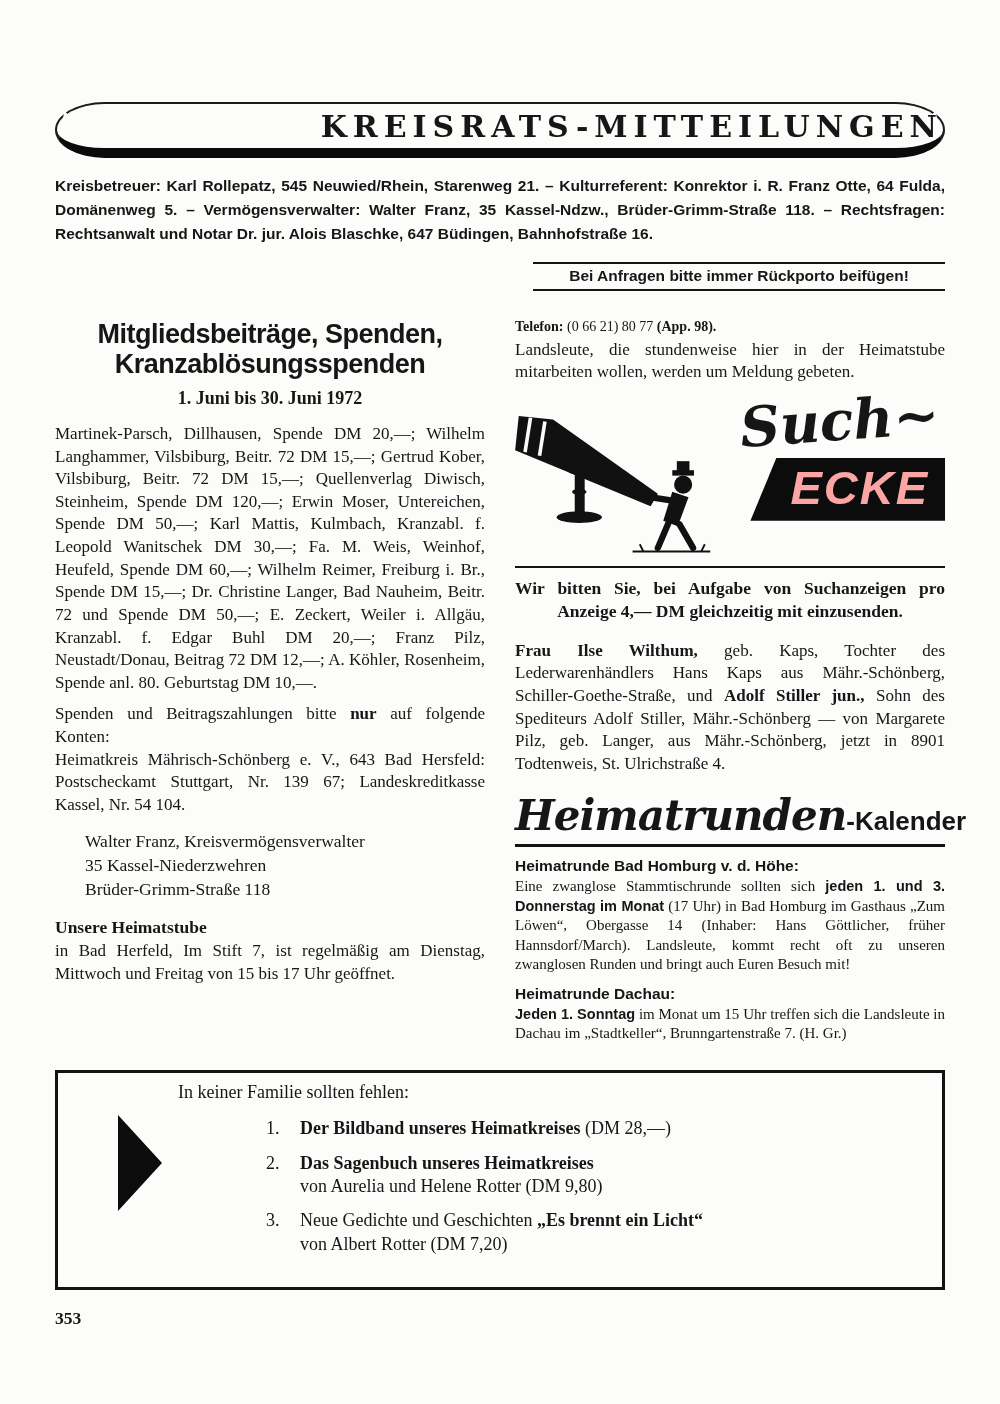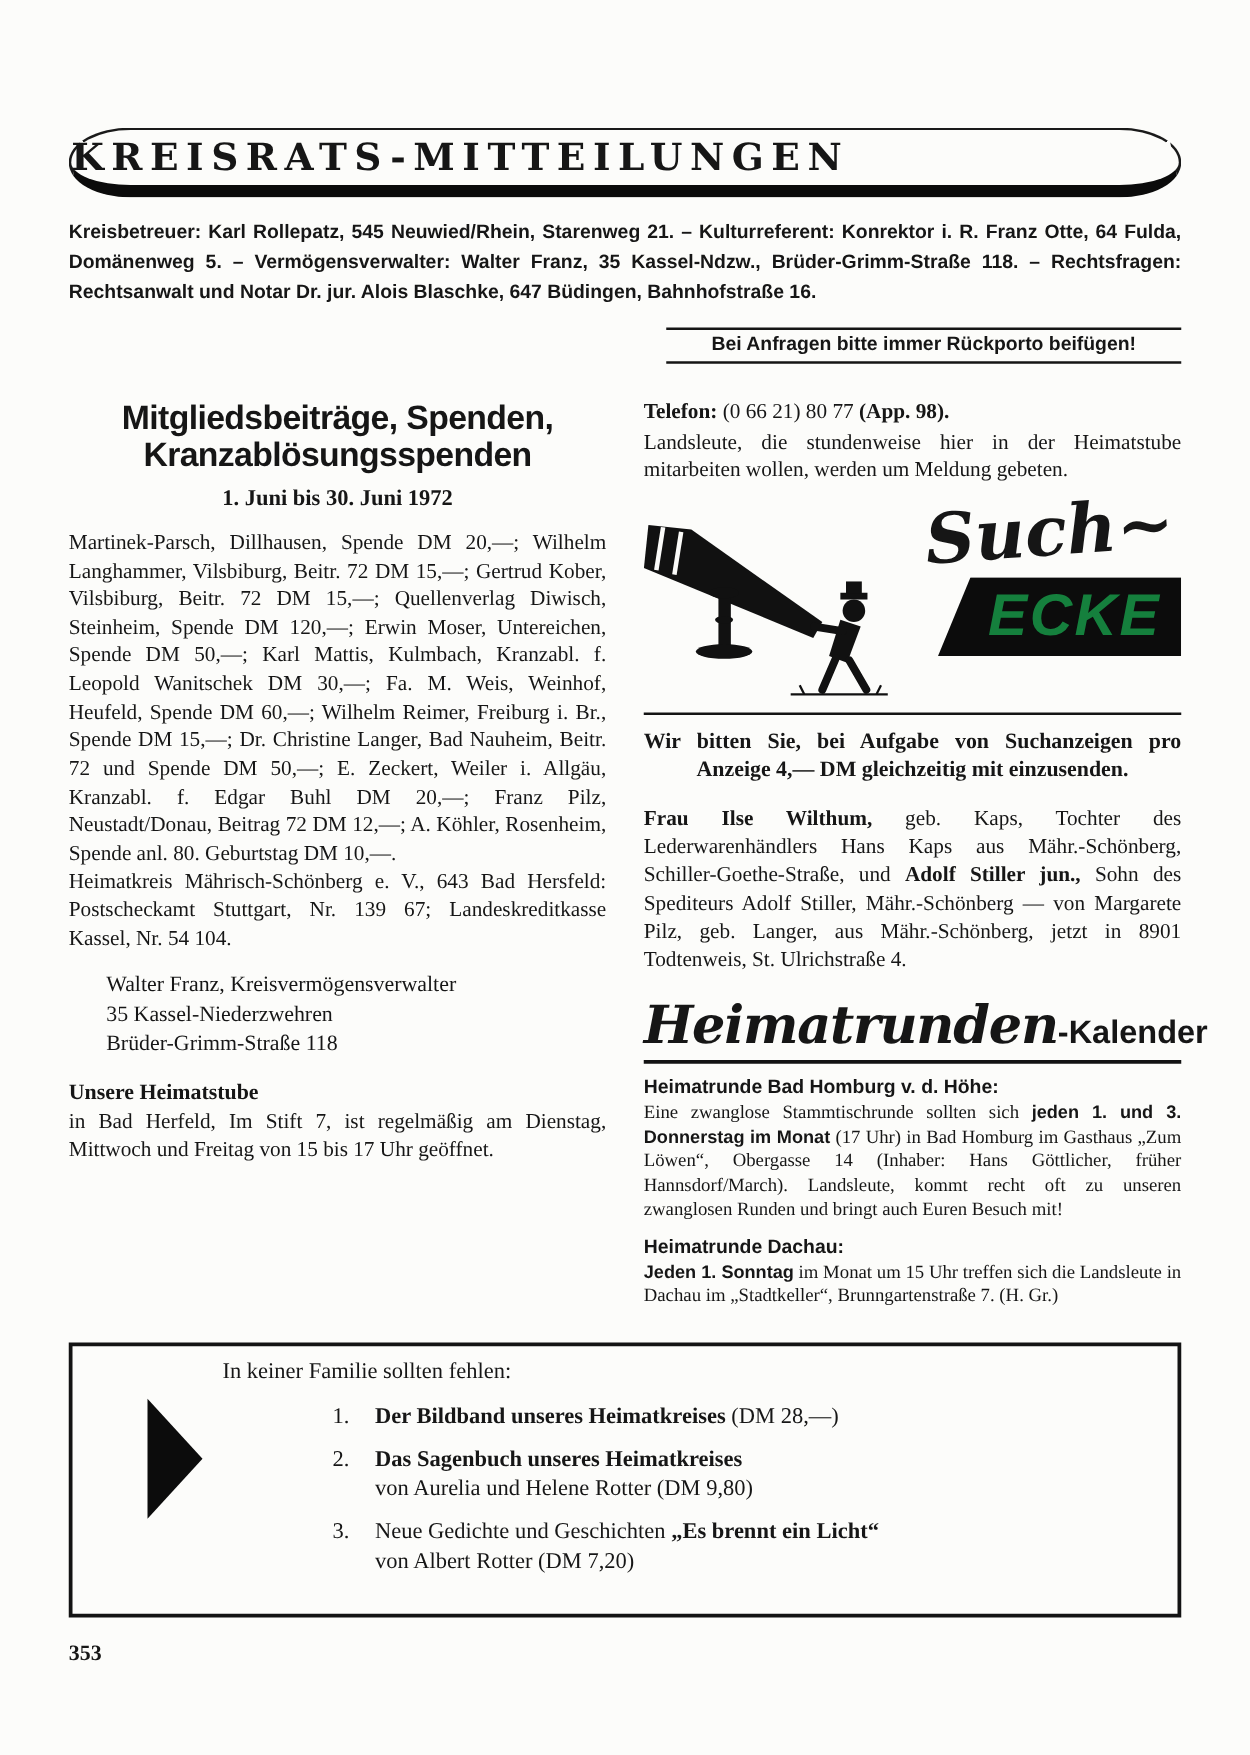--- a/index.html
+++ b/index.html
@@ -14,21 +14,21 @@
     font-family: "Liberation Serif", serif;
     overflow: hidden;
   }
 
   
   .banner {
     height: 56px;
     border: 2px solid #1a1a1a;
     border-bottom: 10px solid #0b0b0b;
     border-radius: 60px / 34px;
-    display: flex; align-items: center; justify-content: flex-start;
+    display: flex; align-items: center; justify-content: flex-end;
   }
   .banner-title {
     font-family: "DejaVu Serif", serif;
     font-weight: bold;
     font-size: 30px;
     letter-spacing: 6px;
     white-space: nowrap;
   }
 
   
@@ -84,35 +84,35 @@
     font-size: 17.5px;
     line-height: 1.35;
   }
   .sub-title {
     font-weight: bold;
     font-size: 17.5px;
     margin: 16px 0 2px 0;
   }
 
   
-  .telefon { font-size: 17px; margin: 0 0 4px 0; }
+  .telefon { font-size: 14px; margin: 0 0 4px 0; }
 
   .such-ecke { position: relative; height: 162px; margin-top: 14px; }
   .such-illustration { position: absolute; left: 0; bottom: 4px; }
   .such-script {
     position: absolute; top: -10px; right: 6px;
     font-family: "DejaVu Serif", serif;
     font-style: italic; font-weight: bold;
     font-size: 55px;
     transform: rotate(-4deg);
     white-space: nowrap;
   }
   .such-block {
     position: absolute; top: 60px; right: 0;
-    background: #0c0c0c; color: #15803d;
+    background: #0c0c0c; color: #fca5a5;
     font-family: "Liberation Sans", sans-serif;
     font-weight: bold; font-style: italic;
     font-size: 47px;
     line-height: 1;
     padding: 6px 16px 10px 40px;
     clip-path: polygon(26px 0, 100% 0, 100% 100%, 0 100%);
     letter-spacing: 2px;
   }
   .such-notice {
     border-top: 2.5px solid #141414;
@@ -201,20 +201,21 @@
   <div class="columns">
 
     <div class="col">
       <div class="left-heading">
         <div>Mitgliedsbeiträge, Spenden,</div>
         <div>Kranzablösungsspenden</div>
       </div>
       <div class="subheading">1. Juni bis 30. Juni 1972</div>
 
       <p class="body-text">Martinek-Parsch, Dillhausen, Spende DM 20,—; Wilhelm Langhammer, Vilsbiburg, Beitr. 72 DM 15,—; Gertrud Kober, Vilsbiburg, Beitr. 72 DM 15,—; Quellenverlag Diwisch, Steinheim, Spende DM 120,—; Erwin Moser, Untereichen, Spende DM 50,—; Karl Mattis, Kulmbach, Kranzabl. f. Leopold Wanitschek DM 30,—; Fa. M. Weis, Weinhof, Heufeld, Spende DM 60,—; Wilhelm Reimer, Freiburg i. Br., Spende DM 15,—; Dr. Christine Langer, Bad Nauheim, Beitr. 72 und Spende DM 50,—; E. Zeckert, Weiler i. Allgäu, Kranzabl. f. Edgar Buhl DM 20,—; Franz Pilz, Neustadt/Donau, Beitrag 72 DM 12,—; A. Köhler, Rosenheim, Spende anl. 80. Geburtstag DM 10,—.</p>
+      <p class="body-text mt"><span>Spenden und Beitragszahlungen bitte </span><span class="b">nur</span><span> auf folgende Konten:</span></p>
       <p class="body-text">Heimatkreis Mährisch-Schönberg e. V., 643 Bad Hersfeld: Postscheckamt Stuttgart, Nr. 139 67; Landeskreditkasse Kassel, Nr. 54 104.</p>
 
       <div class="address">
         <div>Walter Franz, Kreisvermögensverwalter</div>
         <div>35 Kassel-Niederzwehren</div>
         <div>Brüder-Grimm-Straße 118</div>
       </div>
 
       <div class="sub-title">Unsere Heimatstube</div>
       <p class="body-text">in Bad Herfeld, Im Stift 7, ist regelmäßig am Dienstag, Mittwoch und Freitag von 15 bis 17 Uhr geöffnet.</p>

